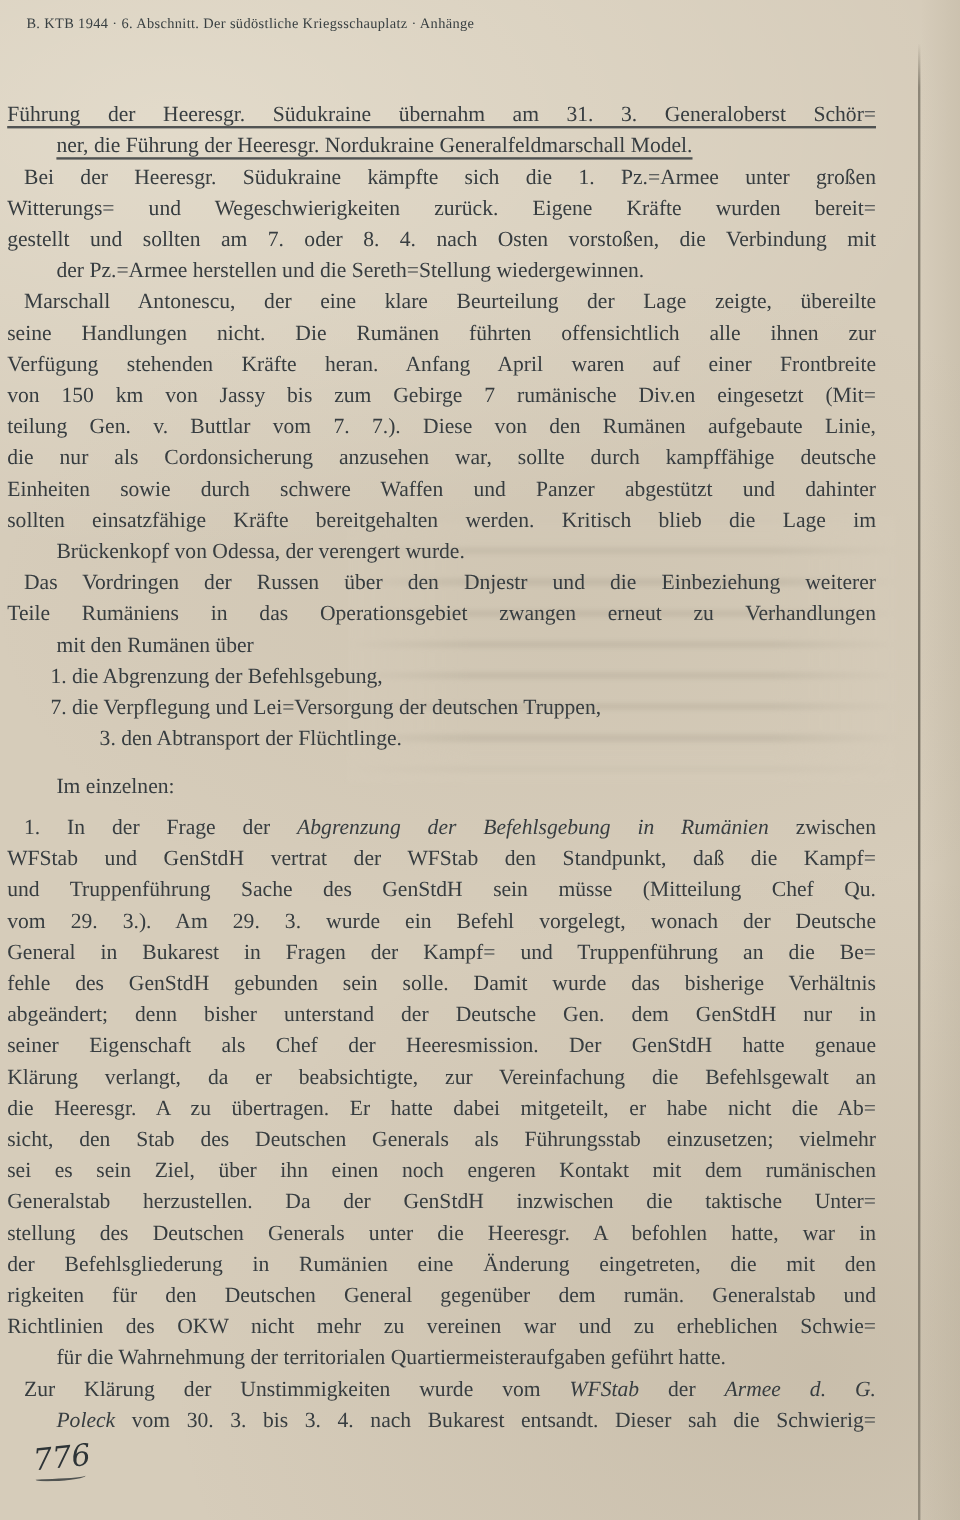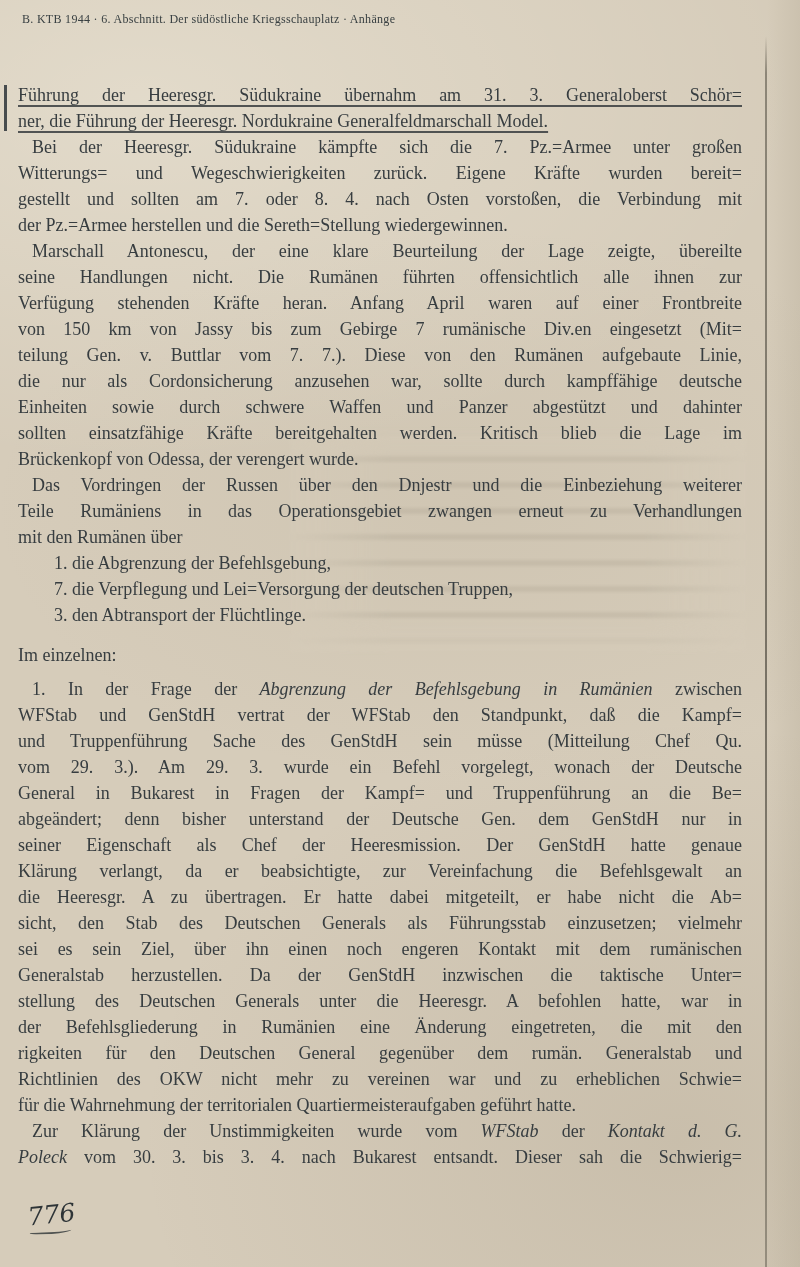--- a/index.html
+++ b/index.html
@@ -12,27 +12,27 @@
       radial-gradient(1100px 600px at 18% 8%, rgba(255,252,240,0.30), rgba(255,252,240,0) 60%),
       radial-gradient(900px 700px at 85% 90%, rgba(120,105,80,0.14), rgba(120,105,80,0) 60%),
       radial-gradient(700px 400px at 60% 40%, rgba(150,138,112,0.10), rgba(150,138,112,0) 70%),
       var(--paper, #d6ccba);
   }
   .header {
     position: absolute; left: 22px; top: 12px; right: 70px;
     font-size: 12px; letter-spacing: 0.3px; color: #394042;
   }
   .body-text {
-    position: absolute; left: 18px; top: 82px; width: 724px;
+    position: absolute; left: 6px; top: 82px; width: 724px;
     font-size: 18px; line-height: 26px;
     text-rendering: optimizeLegibility;
   }
   .para { position: relative; }
   .line { text-align: justify; text-align-last: justify; text-justify: inter-word; }
-  .line.last { text-align-last: left; }
+  .line.last { text-align-last: left; margin-left: 41px; }
   .para.jlast .line.last { text-align-last: justify; }
   .line.indent { text-indent: 14px; }
   .marked .line {
     text-decoration: underline;
     text-underline-offset: 4px;
     text-decoration-thickness: 1.5px;
     text-decoration-color: rgba(55,60,62,0.85);
   }
   .marked::before {
     content: ""; position: absolute; left: -14px; top: 3px;
@@ -82,21 +82,21 @@
 <div class="ghost"></div>
 
 <div class="header">B. KTB 1944 · 6. Abschnitt. Der südöstliche Kriegsschauplatz · Anhänge</div>
 
 <div class="body-text">
     <div class="para marked">
       <div class="line"><span>Führung der Heeresgr. Südukraine übernahm am 31. 3. Generaloberst Schör=</span></div>
       <div class="line last"><span>ner, die Führung der Heeresgr. Nordukraine Generalfeldmarschall Model.</span></div>
     </div>
     <div class="para normal">
-      <div class="line indent"><span>Bei der Heeresgr. Südukraine kämpfte sich die 7. Pz.=Armee unter großen</span></div>
+      <div class="line indent"><span>Bei der Heeresgr. Südukraine kämpfte sich die 1. Pz.=Armee unter großen</span></div>
       <div class="line"><span>Witterungs= und Wegeschwierigkeiten zurück. Eigene Kräfte wurden bereit=</span></div>
       <div class="line"><span>gestellt und sollten am 7. oder 8. 4. nach Osten vorstoßen, die Verbindung mit</span></div>
       <div class="line last"><span>der Pz.=Armee herstellen und die Sereth=Stellung wiedergewinnen.</span></div>
     </div>
     <div class="para normal">
       <div class="line indent"><span>Marschall Antonescu, der eine klare Beurteilung der Lage zeigte, übereilte</span></div>
       <div class="line"><span>seine Handlungen nicht. Die Rumänen führten offensichtlich alle ihnen zur</span></div>
       <div class="line"><span>Verfügung stehenden Kräfte heran. Anfang April waren auf einer Frontbreite</span></div>
       <div class="line"><span>von 150 km von Jassy bis zum Gebirge 7 rumänische Div.en eingesetzt (Mit=</span></div>
       <div class="line"><span>teilung Gen. v. Buttlar vom 7. 7.). Diese von den Rumänen aufgebaute Linie,</span></div>
@@ -117,35 +117,36 @@
     </div>
     <div class="para label">
       <div class="line last"><span>Im einzelnen:</span></div>
     </div>
     <div class="para normal">
       <div class="line indent"><span>1. In der Frage der </span><span class="it">Abgrenzung der Befehlsgebung in Rumänien</span><span> zwischen</span></div>
       <div class="line"><span>WFStab und GenStdH vertrat der WFStab den Standpunkt, daß die Kampf=</span></div>
       <div class="line"><span>und Truppenführung Sache des GenStdH sein müsse (Mitteilung Chef Qu.</span></div>
       <div class="line"><span>vom 29. 3.). Am 29. 3. wurde ein Befehl vorgelegt, wonach der Deutsche</span></div>
       <div class="line"><span>General in Bukarest in Fragen der Kampf= und Truppenführung an die Be=</span></div>
+      <div class="line"><span>fehle des GenStdH gebunden sein solle. Damit wurde das bisherige Verhältnis</span></div>
       <div class="line"><span>abgeändert; denn bisher unterstand der Deutsche Gen. dem GenStdH nur in</span></div>
       <div class="line"><span>seiner Eigenschaft als Chef der Heeresmission. Der GenStdH hatte genaue</span></div>
       <div class="line"><span>Klärung verlangt, da er beabsichtigte, zur Vereinfachung die Befehlsgewalt an</span></div>
       <div class="line"><span>die Heeresgr. A zu übertragen. Er hatte dabei mitgeteilt, er habe nicht die Ab=</span></div>
       <div class="line"><span>sicht, den Stab des Deutschen Generals als Führungsstab einzusetzen; vielmehr</span></div>
       <div class="line"><span>sei es sein Ziel, über ihn einen noch engeren Kontakt mit dem rumänischen</span></div>
       <div class="line"><span>Generalstab herzustellen. Da der GenStdH inzwischen die taktische Unter=</span></div>
       <div class="line"><span>stellung des Deutschen Generals unter die Heeresgr. A befohlen hatte, war in</span></div>
       <div class="line"><span>der Befehlsgliederung in Rumänien eine Änderung eingetreten, die mit den</span></div>
       <div class="line"><span>rigkeiten für den Deutschen General gegenüber dem rumän. Generalstab und</span></div>
       <div class="line"><span>Richtlinien des OKW nicht mehr zu vereinen war und zu erheblichen Schwie=</span></div>
       <div class="line last"><span>für die Wahrnehmung der territorialen Quartiermeisteraufgaben geführt hatte.</span></div>
     </div>
     <div class="para normal jlast">
-      <div class="line indent"><span>Zur Klärung der Unstimmigkeiten wurde vom </span><span class="it">WFStab</span><span> der </span><span class="it">Kontakt d. G.</span></div>
+      <div class="line indent"><span>Zur Klärung der Unstimmigkeiten wurde vom </span><span class="it">WFStab</span><span> der </span><span class="it">Armee d. G.</span></div>
       <div class="line last"><span class="it">Poleck</span><span> vom 30. 3. bis 3. 4. nach Bukarest entsandt. Dieser sah die Schwierig=</span></div>
     </div>
   </div>
 
 <div class="page-number">776</div>
 
 <div class="edge-zone"></div>
 <div class="edge-line"></div>
 
 </body></html>

